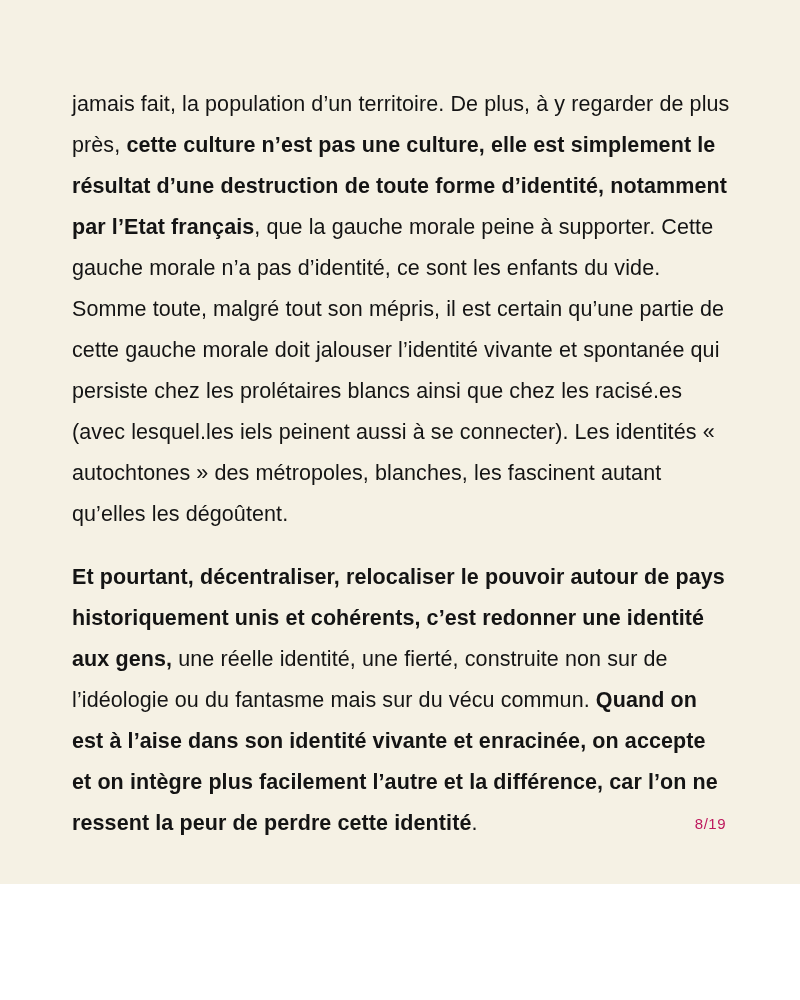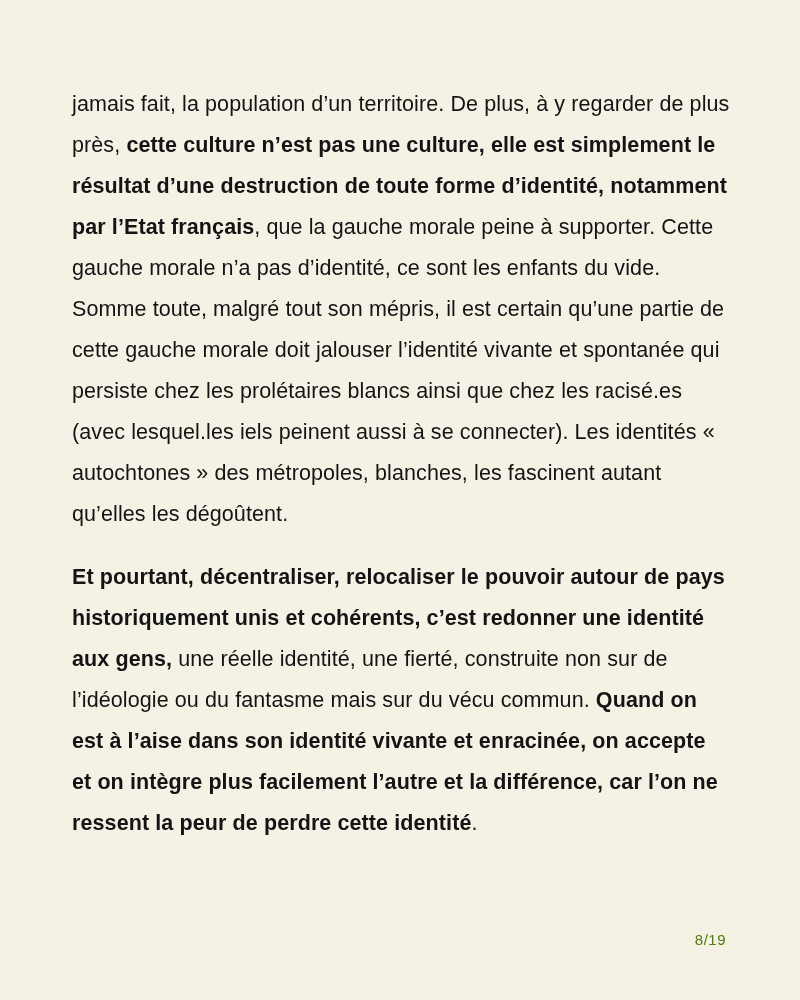--- a/index.html
+++ b/index.html
@@ -7,21 +7,21 @@
     padding: 0;
   }
   body {
     width: 800px;
     height: 1000px;
     font-family: "Liberation Sans", "DejaVu Sans", sans-serif;
   }
   .page {
     position: relative;
     width: 800px;
-    height: 1000px;
+    height: 884px;
     box-sizing: border-box;
     background: #f5f1e4;
     color: #141414;
     padding: 84px 70px 0 72px;
     overflow: hidden;
   }
   .text-block p {
     margin: 0 0 22px 0;
     font-size: 21.5px;
     line-height: 41px;
@@ -30,21 +30,21 @@
   }
   .text-block p span.bold {
     font-weight: 700;
   }
   .page-number {
     position: absolute;
     right: 74px;
     bottom: 52px;
     font-size: 15px;
     letter-spacing: 0.5px;
-    color: #4d7c0f;
+    color: #be185d;
   }
 </style>
 </head>
 <body>
 
 <div class="page">
   <div class="text-block">
     <p><span>jamais fait, la population d’un territoire. De plus, à y regarder de plus près, </span><span class="bold">cette culture n’est pas une culture, elle est simplement le résultat d’une destruction de toute forme d’identité, notamment par l’Etat français</span><span>, que la gauche morale peine à supporter. Cette gauche morale n’a pas d’identité, ce sont les enfants du vide. Somme toute, malgré tout son mépris, il est certain qu’une partie de cette gauche morale doit jalouser l’identité vivante et spontanée qui persiste chez les prolétaires blancs ainsi que chez les racisé.es (avec lesquel.les iels peinent aussi à se connecter). Les identités « autochtones » des métropoles, blanches, les fascinent autant qu’elles les dégoûtent.</span></p>
     <p><span class="bold">Et pourtant, décentraliser, relocaliser le pouvoir autour de pays historiquement unis et cohérents, c’est redonner une identité aux gens,</span><span> une réelle identité, une fierté, construite non sur de l’idéologie ou du fantasme mais sur du vécu commun. </span><span class="bold">Quand on est à l’aise dans son identité vivante et enracinée, on accepte et on intègre plus facilement l’autre et la différence, car l’on ne ressent la peur de perdre cette identité</span><span>.</span></p>
   </div>

